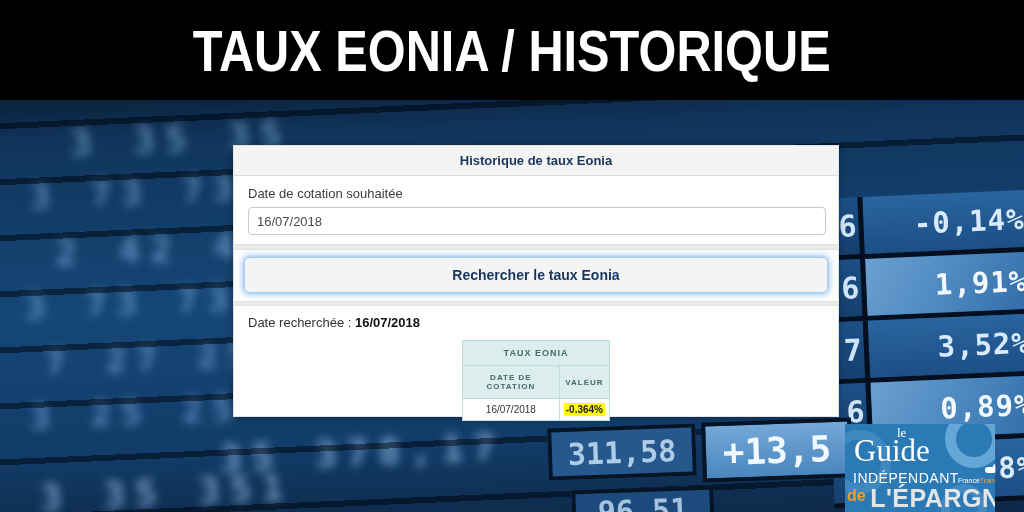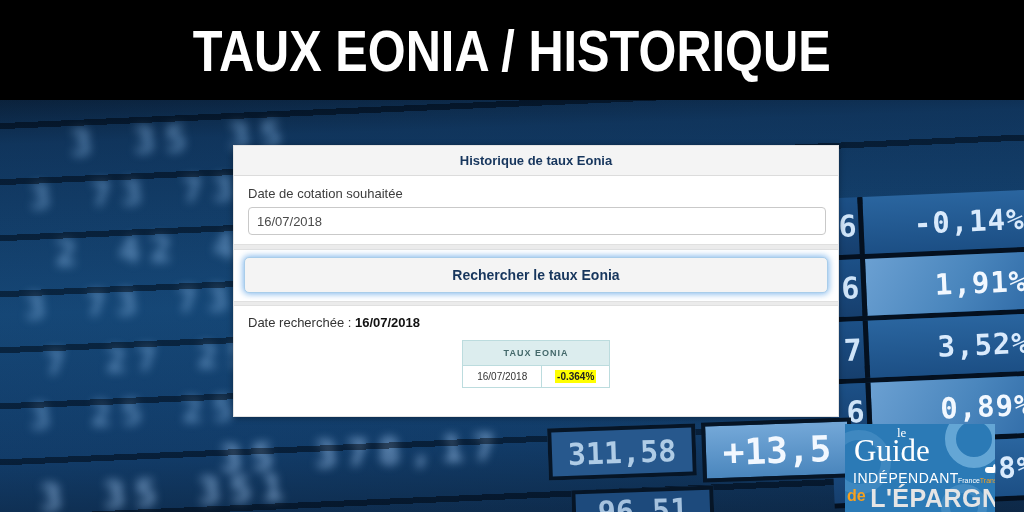--- a/index.html
+++ b/index.html
@@ -153,20 +153,24 @@
     <div class="result-line">
       <span>Date recherchée : </span><b>16/07/2018</b>
     </div>
 
     <table class="rtable">
       <tbody>
           <tr>
         <th class="title-cell" colspan="2">TAUX EONIA</th>
       </tr>
       <tr>
+        <th class="head-cell">DATE DE COTATION</th>
+        <th class="head-cell">VALEUR</th>
+      </tr>
+      <tr>
         <td class="data-cell">16/07/2018</td>
         <td class="data-cell"><span class="hl">-0.364%</span></td>
       </tr>
     </tbody>
       </table>
   </div>
 
   <div class="logo">
     <div class="ring r1"></div>
     <div class="ring r2"></div>

